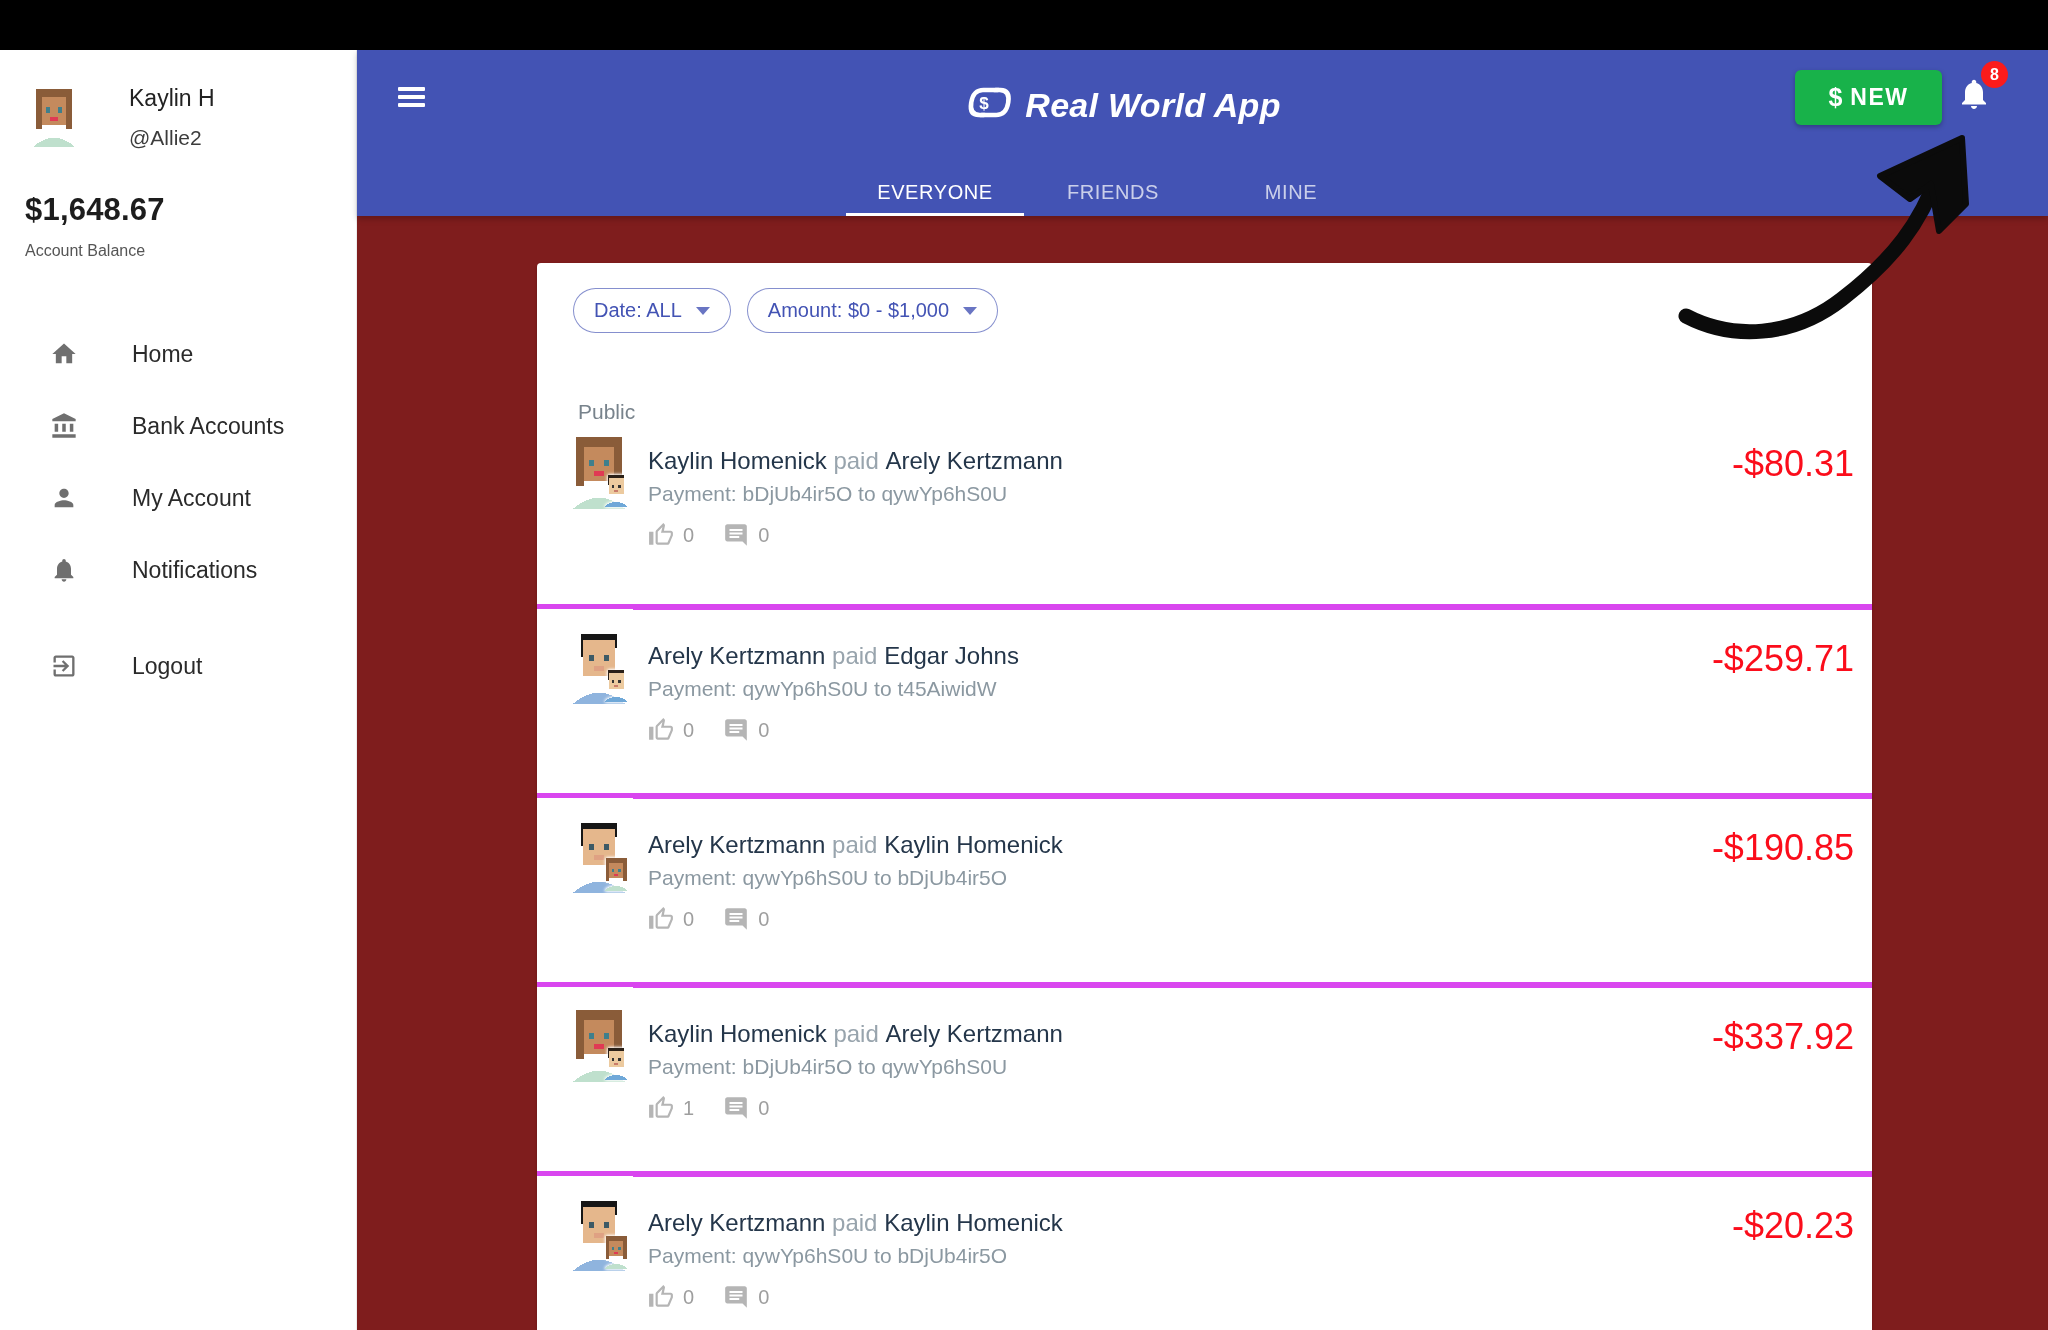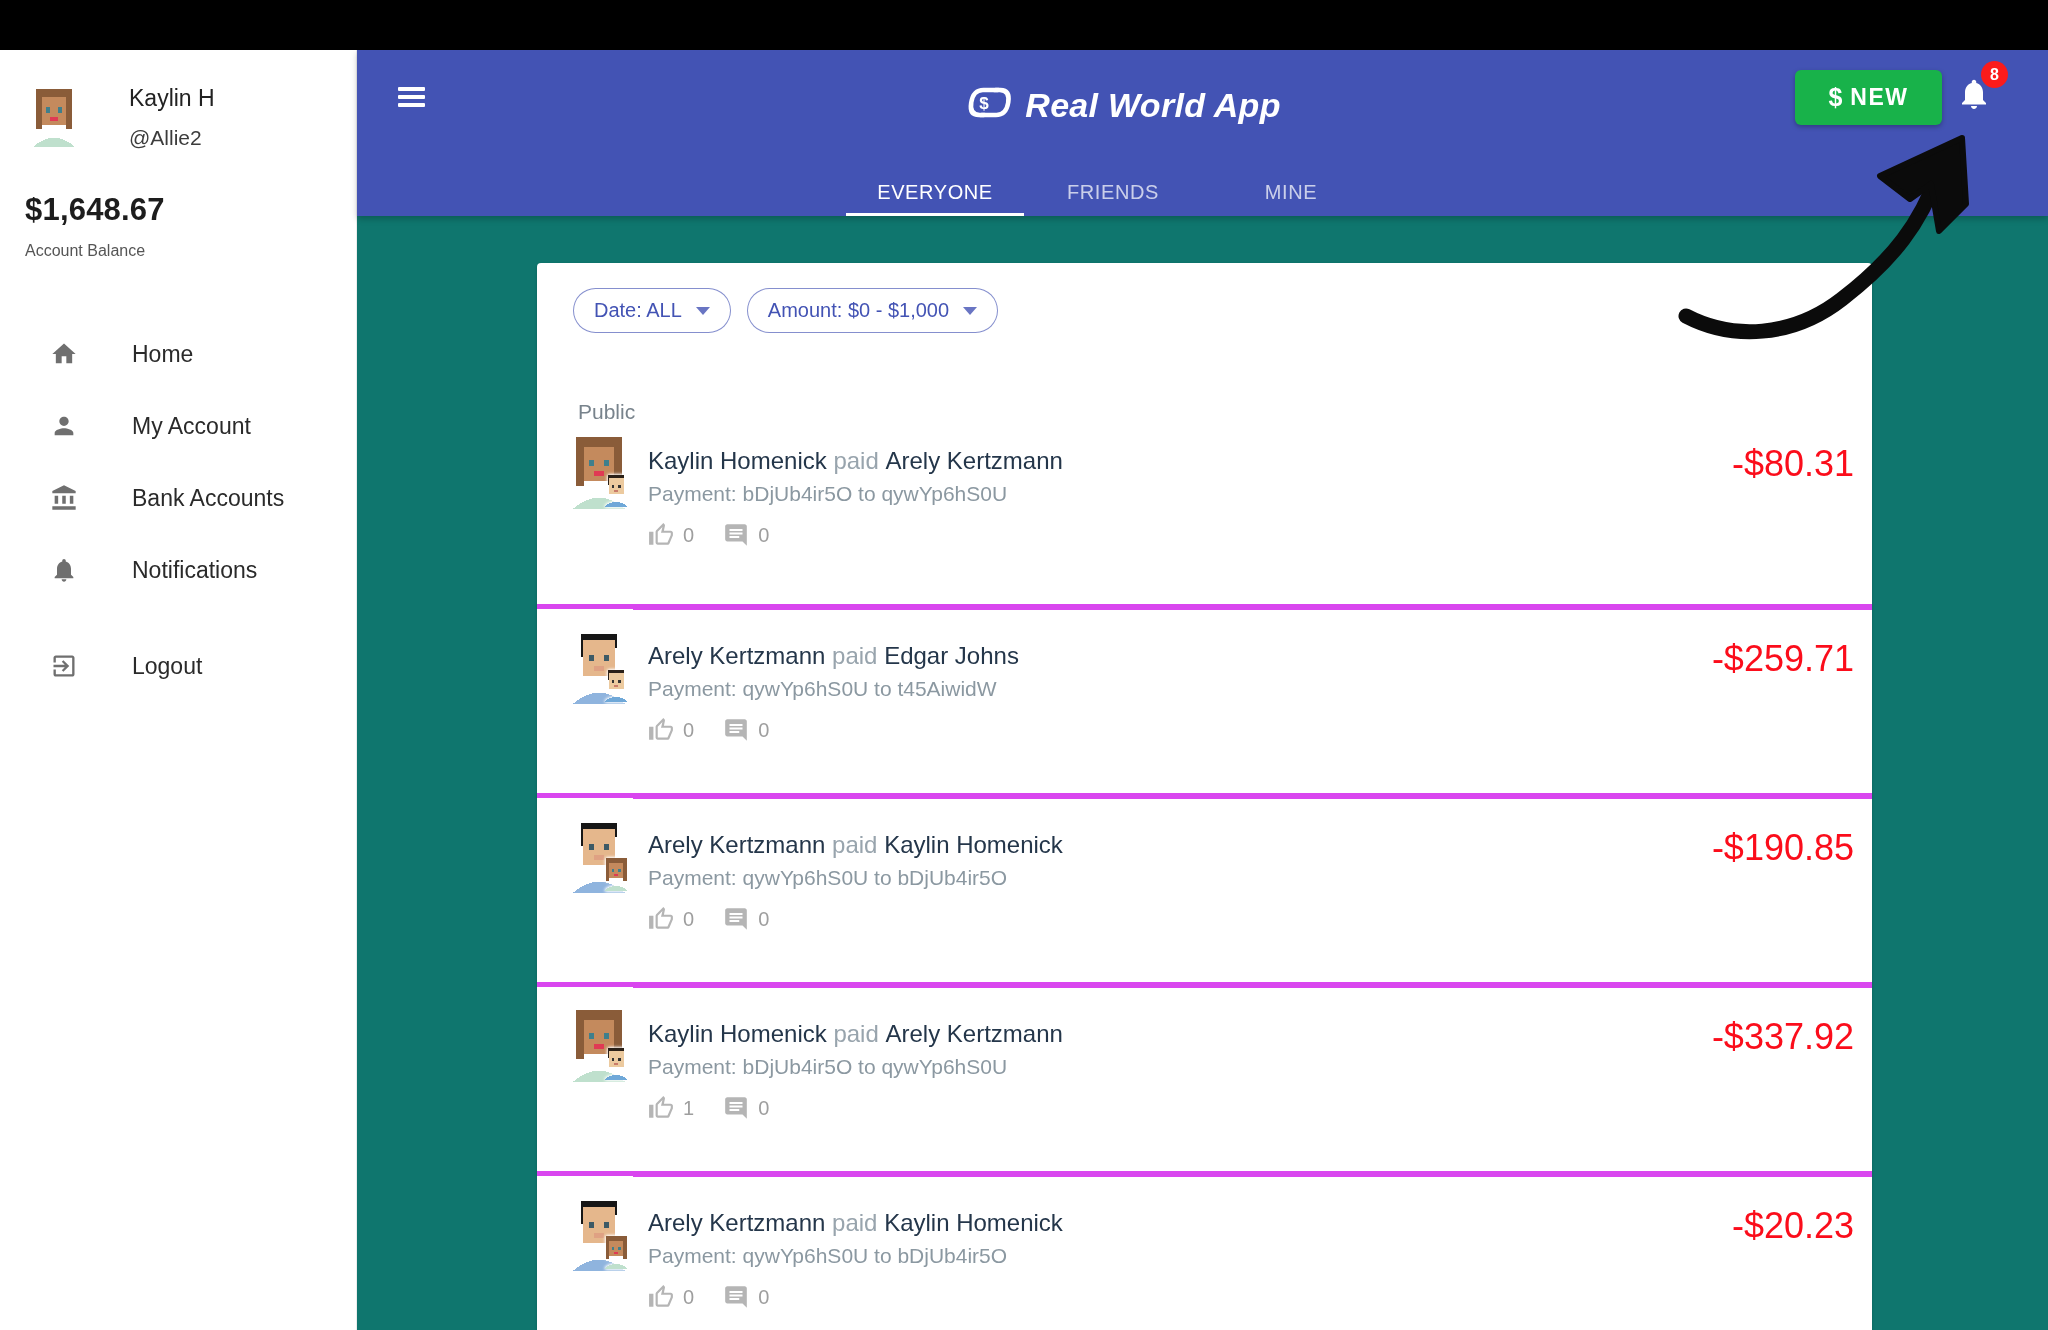--- a/index.html
+++ b/index.html
@@ -42,21 +42,21 @@
   .tab { position:relative; width:178px; height:48px; display:flex; align-items:center; justify-content:center; font-size:20px; letter-spacing:.6px; color:rgba(255,255,255,.72); cursor:pointer; }
   .tab.active { color:#fff; }
   .tab.active::after { content:""; position:absolute; left:0; right:0; bottom:0; height:3px; background:#fff; }
   .new-btn { position:absolute; right:106px; top:20px; width:147px; height:55px; background:var(--green); border:none; border-radius:6px; color:#fff; font-family:inherit; font-size:23px; font-weight:bold; letter-spacing:1.5px; display:flex; align-items:center; justify-content:center; gap:8px; cursor:pointer; box-shadow:0 2px 5px rgba(0,0,0,.28); }
   .new-btn .dollar { font-size:25px; font-weight:bold; letter-spacing:0; }
   .bell-wrap { position:absolute; right:56px; top:24px; width:36px; height:44px; cursor:pointer; }
   .bell-wrap svg { fill:#fff; }
   .badge { position:absolute; top:-13px; right:-16px; min-width:27px; height:27px; border-radius:14px; background:var(--badge); color:#fff; font-size:16px; font-weight:bold; display:flex; align-items:center; justify-content:center; }
 
   
-  .content { position:absolute; left:357px; top:216px; right:0; bottom:0; background:#0f766e; }
+  .content { position:absolute; left:357px; top:216px; right:0; bottom:0; background:#7f1d1d; }
   .card { position:absolute; left:180px; top:47px; width:1335px; height:1090px; background:#fff; border-radius:4px; box-shadow:0 1px 3px rgba(0,0,0,.13), 0 1px 2px rgba(0,0,0,.08); }
   .chips { position:absolute; left:36px; top:25px; display:flex; gap:16px; }
   .chip { height:45px; border:1.5px solid rgba(67,83,180,.65); border-radius:23px; display:flex; align-items:center; padding:0 20px; color:var(--indigo); font-size:20px; cursor:pointer; background:#fff; gap:14px; }
   .chip .caret { width:0; height:0; border-left:7px solid transparent; border-right:7px solid transparent; border-top:8px solid rgba(67,83,180,.8); }
   .section-label { position:absolute; left:41px; top:137px; font-size:21px; color:#78838c; }
 
   .feed { position:absolute; left:0; top:152px; right:0; }
   .txn { position:relative; height:189px; padding:32px 16px 0 28px; cursor:pointer; }
   .txn + .txn { border-top:6px solid #d946ef; }
   .txn + .txn::before { content:""; position:absolute; left:0; top:-1px; width:96px; height:1px; background:#fff; }
@@ -107,32 +107,32 @@
       <span class="nav-icon">
         <svg width="28" height="28" viewBox="0 0 24 24">
             <path d="M10 20v-6h4v6h5v-8h3L12 3 2 12h3v8z"></path>
           </svg>
       </span>
       <span class="nav-label">Home</span>
     </div>
     <div class="nav-item">
       <span class="nav-icon">
         <svg width="28" height="28" viewBox="0 0 24 24">
+            <path d="M4 10h3v7H4zm6.5 0h3v7h-3zM2 19h20v3H2zm15-9h3v7h-3zm-5-9L2 6v2h20V6z"></path>
+          </svg>
+      </span>
+      <span class="nav-label">Bank Accounts</span>
+    </div>
+    <div class="nav-item">
+      <span class="nav-icon">
+        <svg width="28" height="28" viewBox="0 0 24 24">
             <path d="M12 12c2.21 0 4-1.79 4-4s-1.79-4-4-4-4 1.79-4 4 1.79 4 4 4zm0 2c-2.67 0-8 1.34-8 4v2h16v-2c0-2.66-5.33-4-8-4z"></path>
           </svg>
       </span>
       <span class="nav-label">My Account</span>
-    </div>
-    <div class="nav-item">
-      <span class="nav-icon">
-        <svg width="28" height="28" viewBox="0 0 24 24">
-            <path d="M4 10h3v7H4zm6.5 0h3v7h-3zM2 19h20v3H2zm15-9h3v7h-3zm-5-9L2 6v2h20V6z"></path>
-          </svg>
-      </span>
-      <span class="nav-label">Bank Accounts</span>
     </div>
     <div class="nav-item">
       <span class="nav-icon">
         <svg width="28" height="28" viewBox="0 0 24 24">
             <path d="M12 22c1.1 0 2-.9 2-2h-4c0 1.1.9 2 2 2zm6-6v-5c0-3.07-1.63-5.64-4.5-6.32V4c0-.83-.67-1.5-1.5-1.5s-1.5.67-1.5 1.5v.68C7.64 5.36 6 7.92 6 11v5l-2 2v1h16v-1l-2-2z"></path>
           </svg>
       </span>
       <span class="nav-label">Notifications</span>
     </div>
     <div class="nav-gap"></div>

